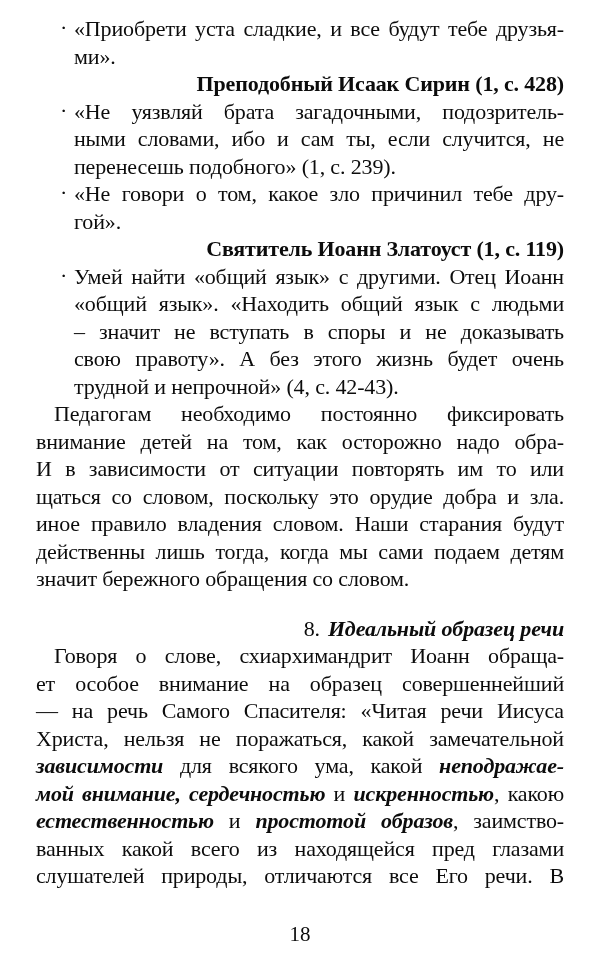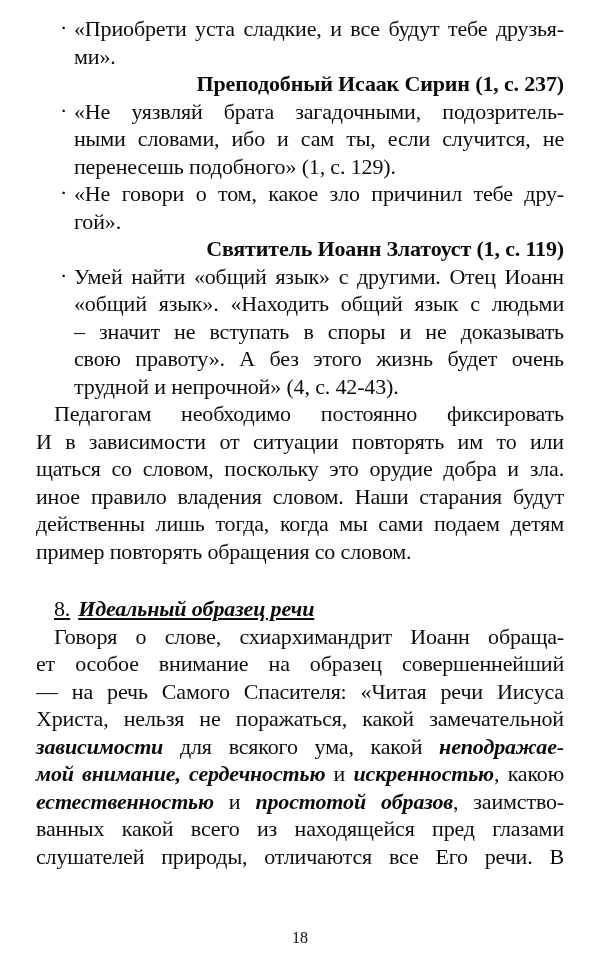--- a/index.html
+++ b/index.html
@@ -44,83 +44,83 @@
     font-size: 22px;
   }
   .block.attribution {
     font-weight: bold;
     text-align: right;
   }
   .block.paragraph .line.first {
     text-indent: 18px;
   }
   .block.heading {
-    margin-top: 30px;
+    margin-top: 22px;
     text-indent: 18px;
-    text-align: left;
-    text-decoration: underline;
+    text-align: right;
   }
   .block.heading .prefix {
     font-style: normal;
     font-weight: normal;
     margin-right: 8px;
   }
   .block.heading .title,
   .bi {
     font-weight: bold;
     font-style: italic;
   }
   .pageno {
     position: absolute;
     bottom: 21px;
     left: 0;
     width: 100%;
     text-align: center;
-    font-size: 16px;
+    font-size: 21px;
     letter-spacing: 0;
   }
 </style>
 </head>
 <body>
 
 <div class="page">
   <div class="content" id="content">
       <div class="block bullet">
         <span class="dot">·</span>
         <div class="line"><span>«Приобрети уста сладкие, и все будут тебе друзья-</span></div>
         <div class="line nj"><span>ми».</span></div>
       </div>
-      <div class="block attribution"><span>Преподобный Исаак Сирин (1, с. 237)</span></div>
+      <div class="block attribution"><span>Преподобный Исаак Сирин (1, с. 428)</span></div>
       <div class="block bullet">
         <span class="dot">·</span>
         <div class="line"><span>«Не уязвляй брата загадочными, подозритель-</span></div>
         <div class="line"><span>ными словами, ибо и сам ты, если случится, не</span></div>
-        <div class="line nj"><span>перенесешь подобного» (1, с. 129).</span></div>
+        <div class="line nj"><span>перенесешь подобного» (1, с. 239).</span></div>
       </div>
       <div class="block bullet">
         <span class="dot">·</span>
         <div class="line"><span>«Не говори о том, какое зло причинил тебе дру-</span></div>
         <div class="line nj"><span>гой».</span></div>
       </div>
       <div class="block attribution"><span>Святитель Иоанн Златоуст (1, с. 119)</span></div>
       <div class="block bullet">
         <span class="dot">·</span>
         <div class="line"><span>Умей найти «общий язык» с другими. Отец Иоанн</span></div>
         <div class="line"><span>«общий язык». «Находить общий язык с людьми</span></div>
         <div class="line"><span>– значит не вступать в споры и не доказывать</span></div>
         <div class="line"><span>свою правоту». А без этого жизнь будет очень</span></div>
         <div class="line nj"><span>трудной и непрочной» (4, с. 42-43).</span></div>
       </div>
       <div class="block paragraph">
         <div class="line first"><span>Педагогам необходимо постоянно фиксировать</span></div>
+        <div class="line"><span>внимание детей на том, как осторожно надо обра-</span></div>
         <div class="line"><span>И в зависимости от ситуации повторять им то или</span></div>
         <div class="line"><span>щаться со словом, поскольку это орудие добра и зла.</span></div>
         <div class="line"><span>иное правило владения словом. Наши старания будут</span></div>
         <div class="line"><span>действенны лишь тогда, когда мы сами подаем детям</span></div>
-        <div class="line nj"><span>пример повторять обращения со словом.</span></div>
+        <div class="line nj"><span>значит бережного обращения со словом.</span></div>
       </div>
       <div class="block heading"><span class="prefix">8.</span><span class="title">Идеальный образец речи</span></div>
       <div class="block paragraph">
         <div class="line first"><span>Говоря о слове, схиархимандрит Иоанн обраща-</span></div>
         <div class="line"><span>ет особое внимание на образец совершеннейший</span></div>
         <div class="line"><span>— на речь Самого Спасителя: «Читая речи Иисуса</span></div>
         <div class="line"><span>Христа, нельзя не поражаться, какой замечательной</span></div>
         <div class="line"><span class="bi">зависимости</span><span> для всякого ума, какой </span><span class="bi">неподражае-</span></div>
         <div class="line"><span class="bi">мой внимание, сердечностью</span><span> и </span><span class="bi">искренностью</span><span>, какою</span></div>
         <div class="line"><span class="bi">естественностью</span><span> и </span><span class="bi">простотой образов</span><span>, заимство-</span></div>

